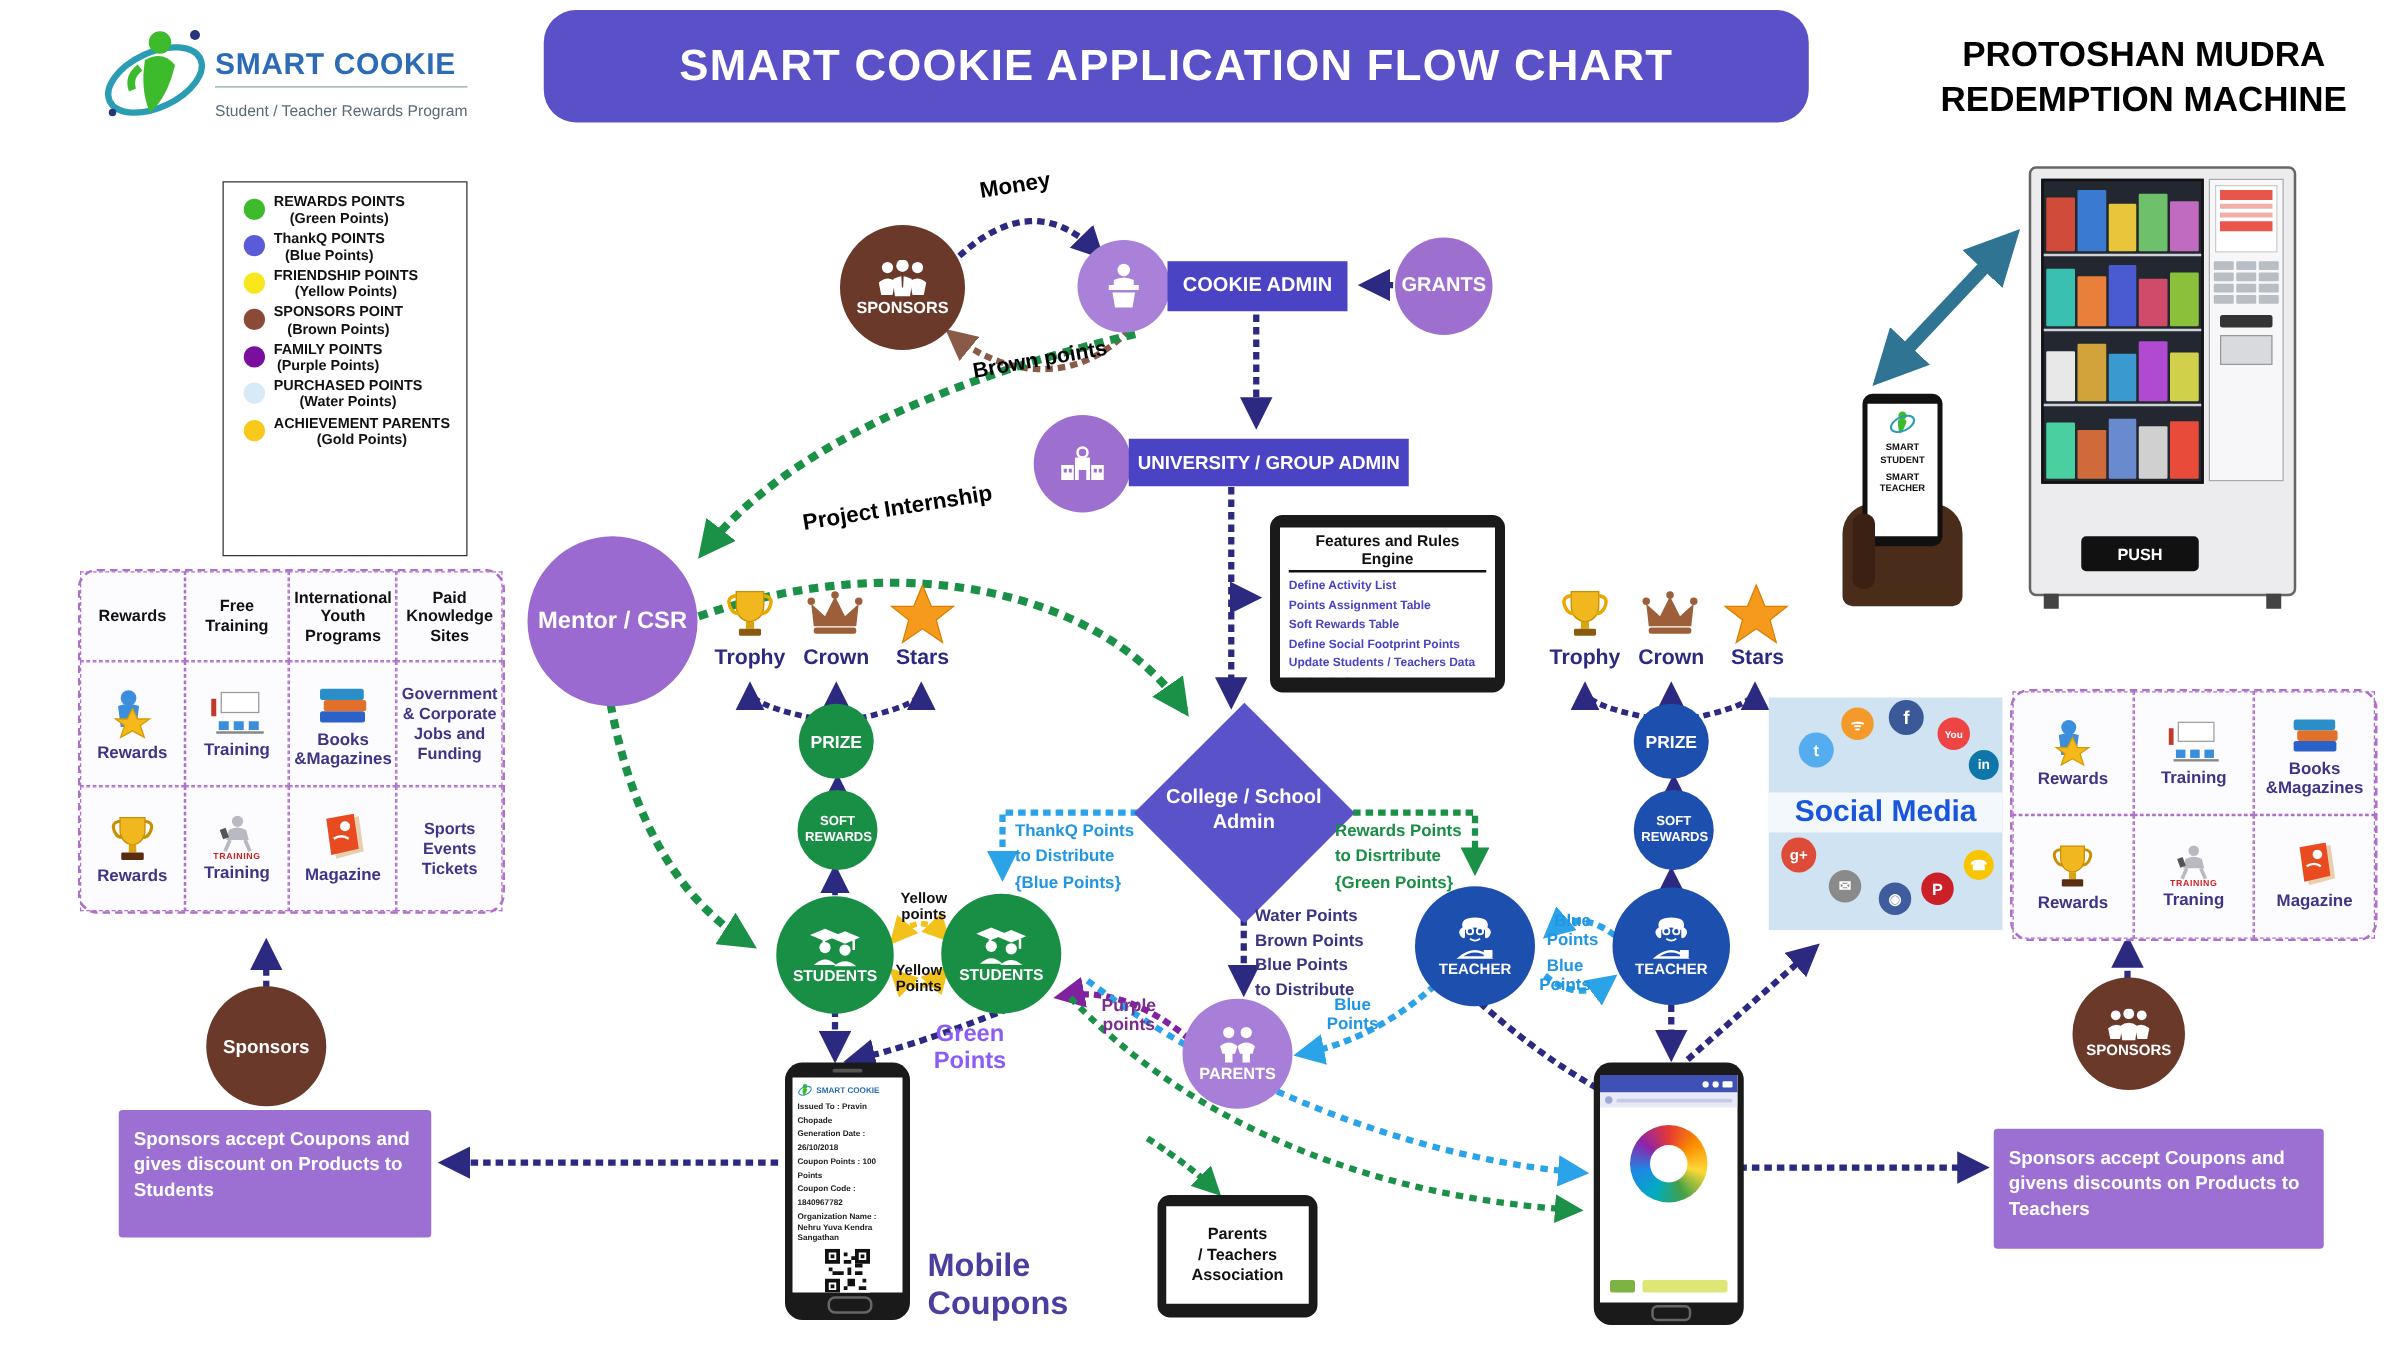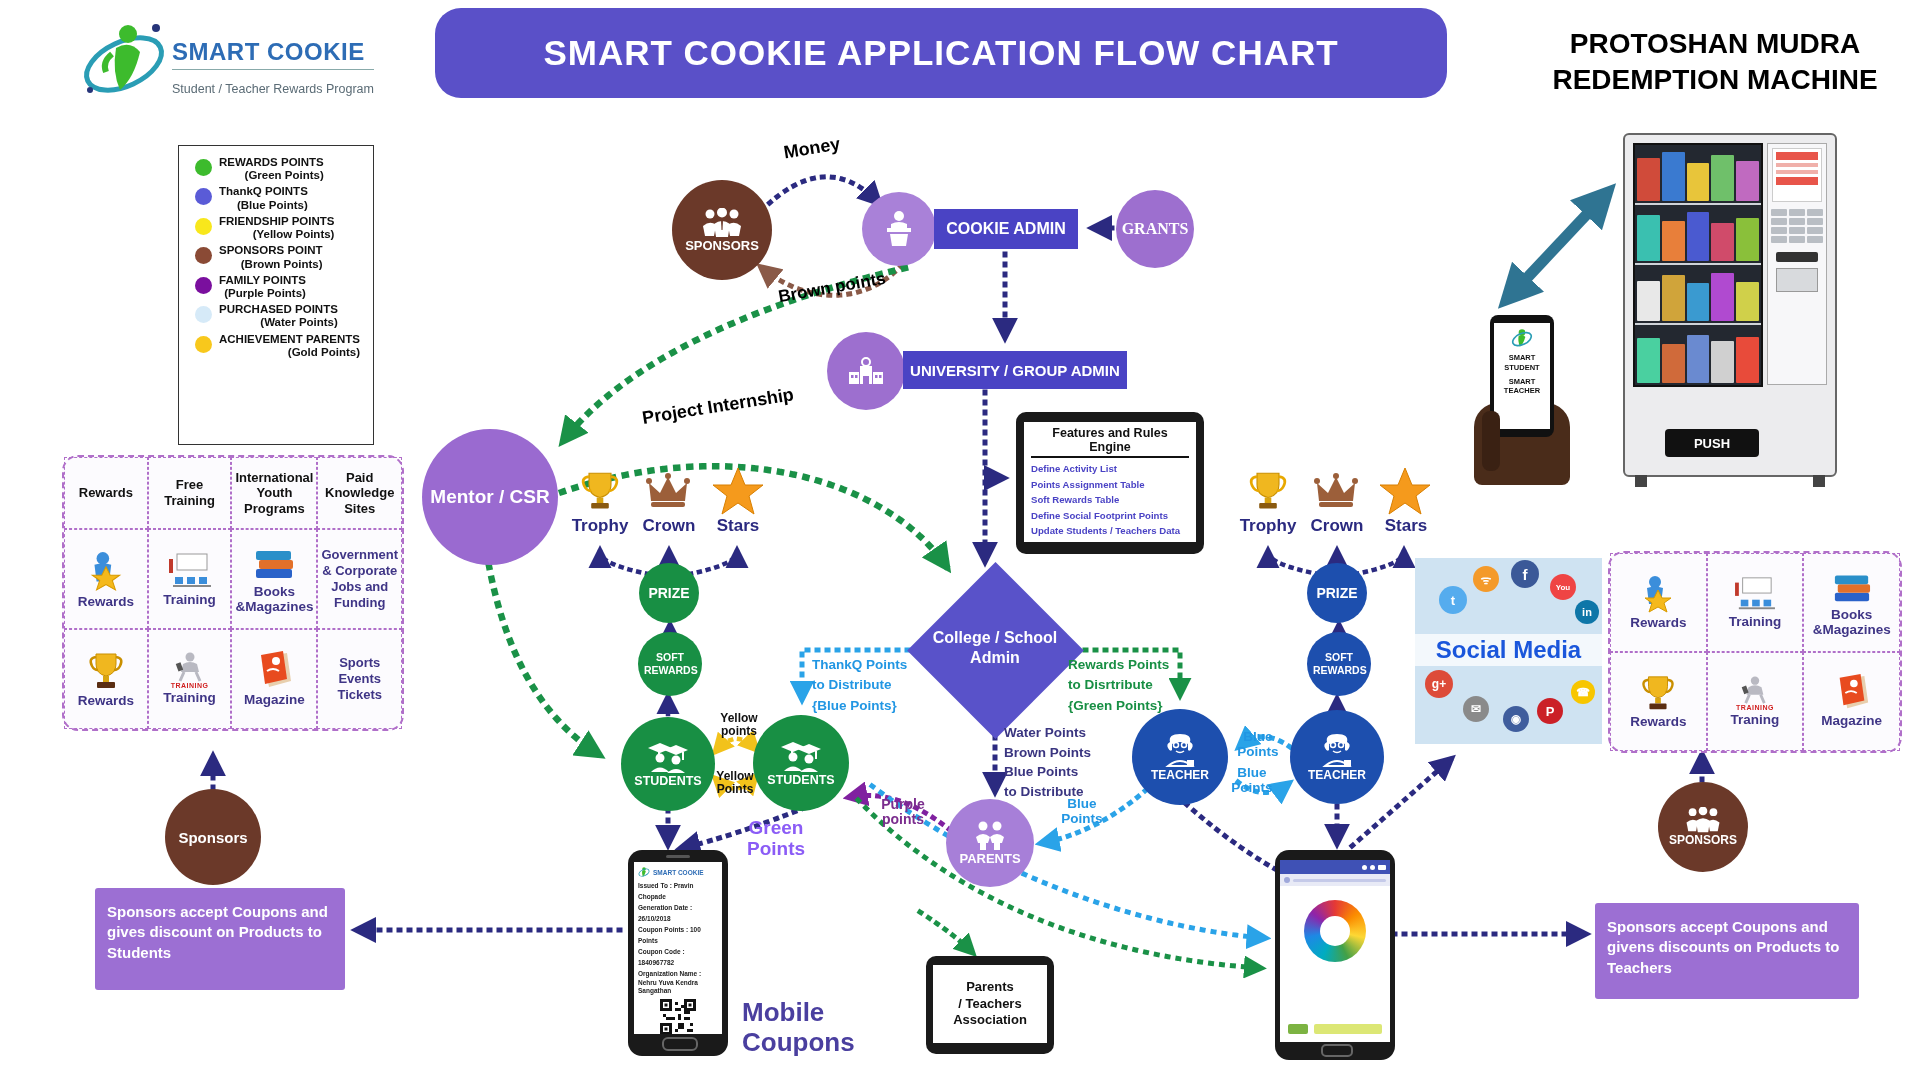--- a/index.html
+++ b/index.html
@@ -8,21 +8,21 @@
   .abs{position:absolute;}
   svg.arrows{position:absolute;left:0;top:0;z-index:1;}
   .node{position:absolute;border-radius:50%;color:#fff;font-weight:bold;display:flex;flex-direction:column;align-items:center;justify-content:center;text-align:center;z-index:2;}
   .lbl{position:absolute;font-weight:bold;text-align:center;transform:translateX(-50%);white-space:nowrap;z-index:3;}
   .rectlbl{position:absolute;background:#4a43c4;color:#fff;font-weight:bold;display:flex;align-items:center;justify-content:center;z-index:2;}
   .banner{position:absolute;left:435px;top:8px;width:1012px;height:90px;background:#5a50c8;border-radius:26px;display:flex;align-items:center;justify-content:center;color:#fff;font-size:35px;font-weight:bold;letter-spacing:1px;z-index:2;}
   .legend{position:absolute;left:178px;top:145px;width:196px;height:300px;border:1.5px solid #333;background:#fff;padding:10px 8px;box-sizing:border-box;z-index:2;}
   .legend-row{display:flex;align-items:flex-start;margin-bottom:3px;}
   .legend-dot{width:17px;height:17px;border-radius:50%;margin:3px 7px 0 8px;flex:0 0 17px;}
   .legend-txt{font-size:11.5px;font-weight:bold;color:#111;line-height:1.15;}
-  .legend-sub{text-align:right;}
+  .legend-sub{text-align:center;}
   .grid{position:absolute;border:2px dashed #b06fc9;border-radius:16px;background:#fcfbfe;z-index:2;display:grid;}
   .cell{border:1px dashed #b06fc9;display:flex;flex-direction:column;align-items:center;justify-content:center;text-align:center;padding:3px;font-weight:bold;}
   .cell .hdr{font-size:13px;color:#111;line-height:1.2;}
   .cell .cap{font-size:13.5px;color:#3f3586;line-height:1.1;margin-top:2px;}
   .cell .txt{font-size:13px;color:#3f3586;line-height:1.25;}
   .diamond{position:absolute;left:933px;top:588px;width:125px;height:125px;background:#5952c9;transform:rotate(45deg);z-index:2;}
   .diamond-txt{position:absolute;left:915px;top:628px;width:160px;text-align:center;color:#fff;font-weight:bold;font-size:16px;line-height:1.25;z-index:3;}
   .tablet{position:absolute;background:#1a1a1a;border-radius:10px;z-index:2;box-sizing:border-box;}
   .tablet .screen{position:absolute;background:#fff;overflow:hidden;}
   .phone{position:absolute;background:#1a1a1a;border-radius:14px;z-index:2;box-sizing:border-box;}
@@ -294,21 +294,21 @@
   <div class="node" style="left:862px;top:192px;width:74px;height:74px;background:#a981d8;">
     <svg width="34" height="38" viewBox="0 0 34 38">
         <circle cx="17" cy="6" r="5" fill="#fff"></circle>
         <path d="M9 14 Q17 10 25 14 L25 18 L9 18z" fill="#fff"></path>
         <rect x="5" y="18" width="24" height="4" fill="#fff"></rect>
         <path d="M8 24 H26 L24 36 H10z" fill="#fff"></path>
       </svg>
   </div>
   <div class="rectlbl" style="left:934px;top:209px;width:144px;height:40px;font-size:16px;">COOKIE ADMIN</div>
 
-  <div class="node" style="left:1116px;top:190px;width:78px;height:78px;background:#9d6fcf;font-size:16px;font-family:Liberation Serif, serif;">
+  <div class="node" style="left:1116px;top:190px;width:78px;height:78px;background:#9d6fcf;font-size:16px;">
       <span>GRANTS</span>
     </div>
 
   <div class="node" style="left:827px;top:332px;width:78px;height:78px;background:#9d6fcf;">
     <svg width="40" height="30" viewBox="0 0 40 30">
         <circle cx="20" cy="6" r="4" fill="none" stroke="#fff" stroke-width="2"></circle>
         <rect x="14" y="10" width="12" height="18" fill="#fff"></rect>
         <rect x="3" y="16" width="10" height="12" fill="#fff"></rect>
         <rect x="27" y="16" width="10" height="12" fill="#fff"></rect>
         <rect x="17" y="20" width="6" height="8" fill="#9d6fcf"></rect>

